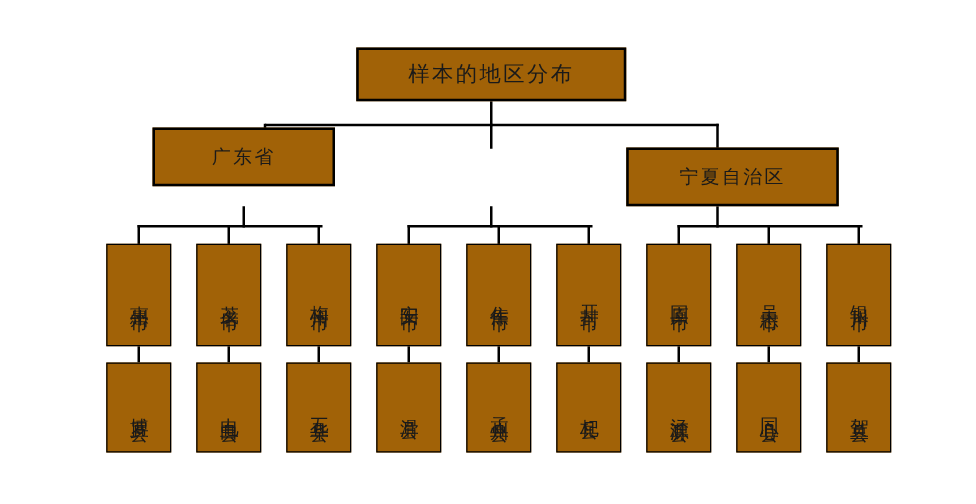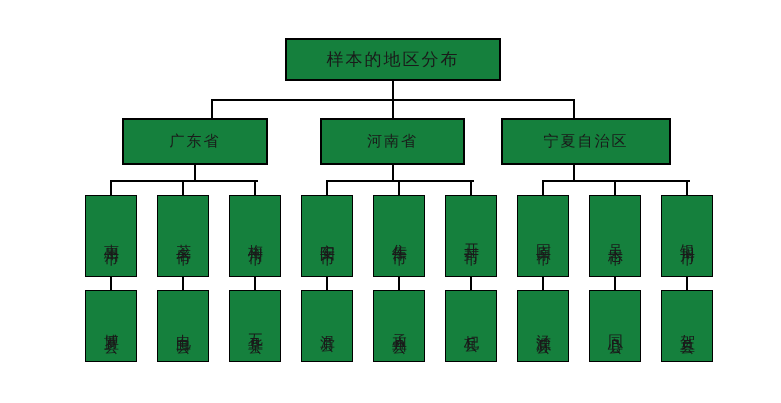--- a/index.html
+++ b/index.html
@@ -7,21 +7,21 @@
     width:781px;height:403px;
     background:#ffffff;
     font-family:"DejaVu Sans","Liberation Sans",sans-serif;
     overflow:hidden;
   }
   #chart{position:relative;width:781px;height:403px;}
 
   .node{
     position:absolute;
     box-sizing:border-box;
-    background:#15803d;
+    background:#a16207;
     color:#1a1a1a;
     display:flex;
     align-items:center;
     justify-content:center;
     text-align:center;
     z-index:2;
   }
   .lvl1,.lvl2{border:2px solid #000000;}
   .lvl3,.lvl4{border:1px solid #000000;}
 
@@ -49,22 +49,21 @@
   <div class="node lvl1" style="left:285px;top:38px;width:216px;height:43px;">样本的地区分布</div>
 
   <div class="line vline" style="left:392px;top:81px;height:20px;"></div>
 
   <div class="line hline" style="left:212px;top:99px;width:363px;"></div>
 
   <div class="line vline" style="left:211px;top:99px;height:20px;"></div>
   <div class="line vline" style="left:392px;top:99px;height:20px;"></div>
   <div class="line vline" style="left:573px;top:99px;height:20px;"></div>
 
-  <div class="node lvl2" style="left:122px;top:118px;width:146px;height:47px;">广东省</div>
-  <div class="node lvl2" style="left:320px;top:118px;width:145px;height:47px;">河南省</div>
+  <div class="node lvl2" style="left:122px;top:102px;width:146px;height:47px;">广东省</div>
   <div class="node lvl2" style="left:501px;top:118px;width:170px;height:47px;">宁夏自治区</div>
 
   <div class="line vline" style="left:194px;top:165px;height:17px;"></div>
   <div class="line vline" style="left:392px;top:165px;height:17px;"></div>
   <div class="line vline" style="left:573px;top:165px;height:17px;"></div>
 
   <div class="line hline" style="left:110px;top:180px;width:148px;"></div>
   <div class="line hline" style="left:326px;top:180px;width:148px;"></div>
   <div class="line hline" style="left:542px;top:180px;width:148px;"></div>
 

